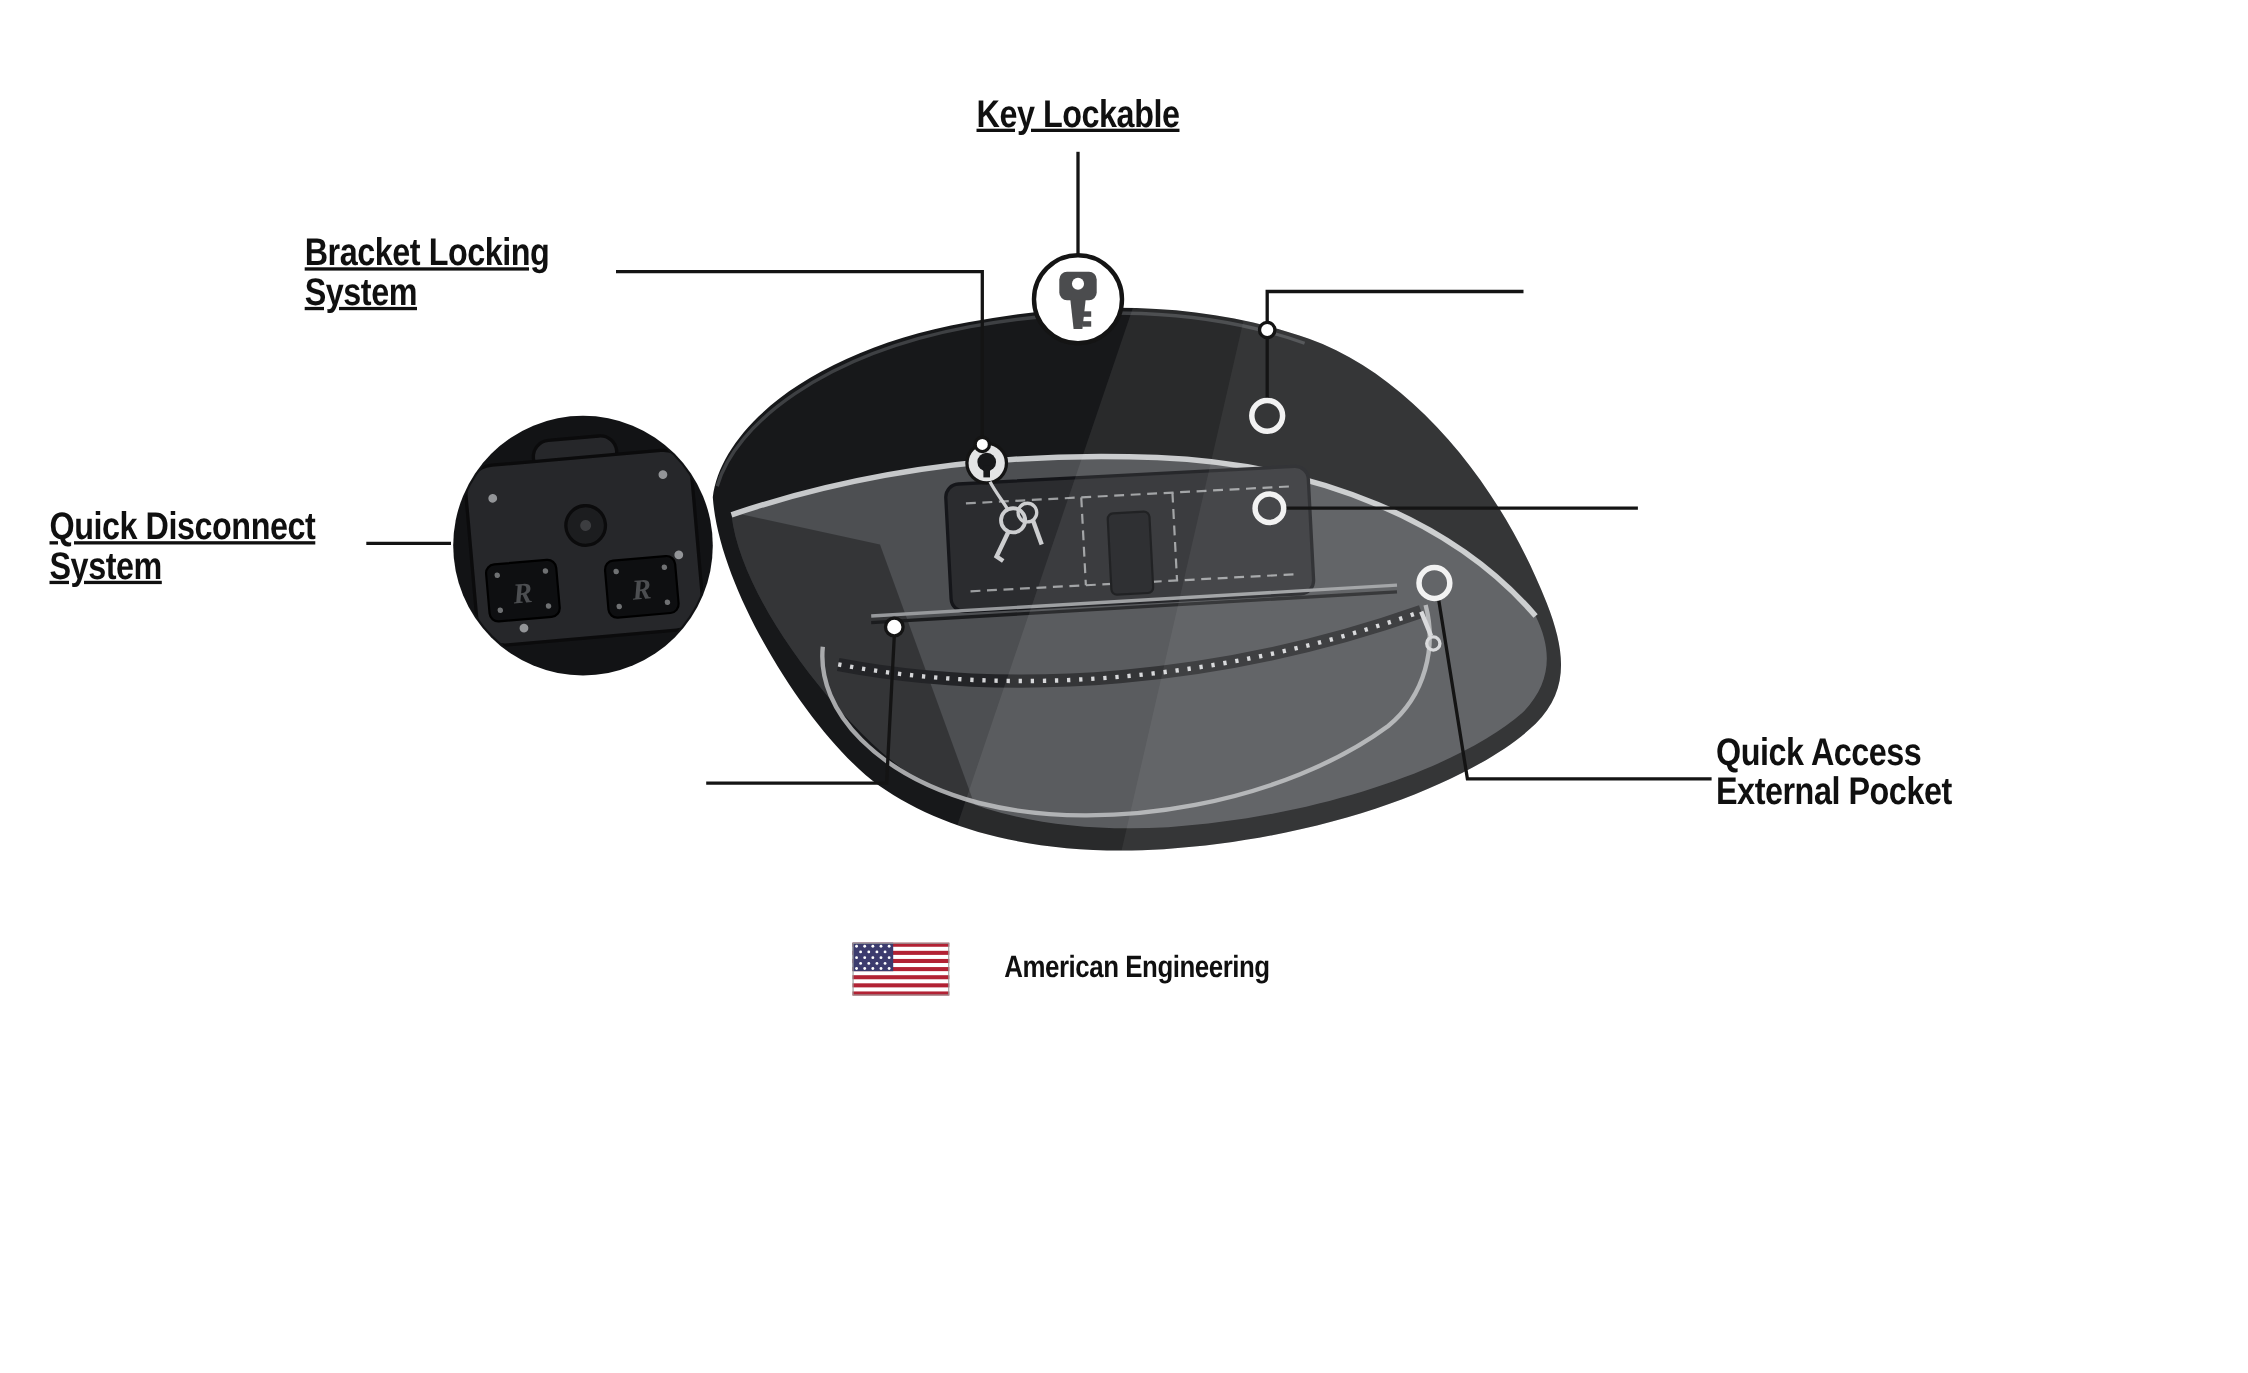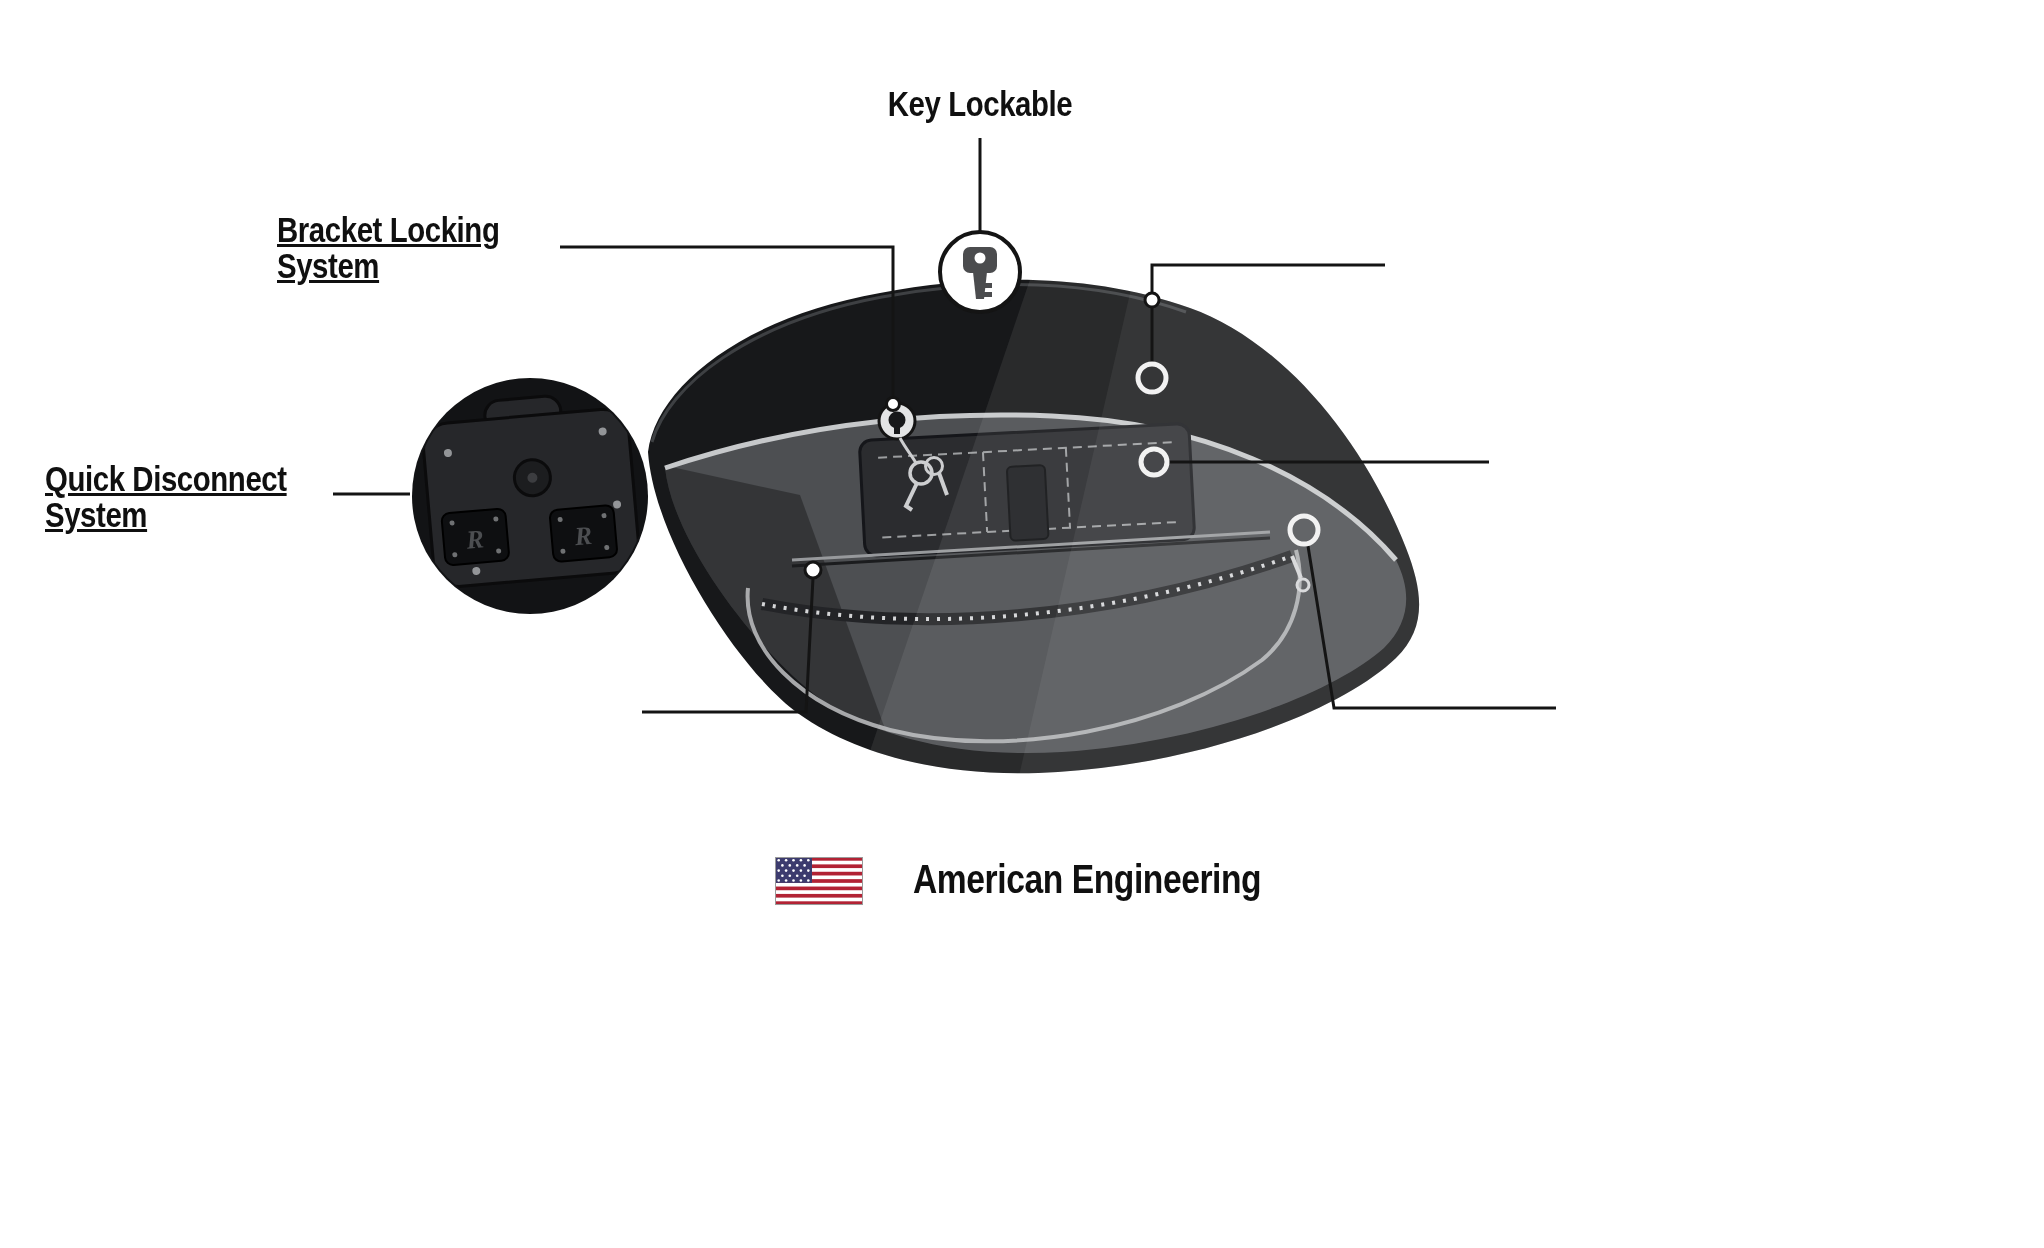--- a/index.html
+++ b/index.html
@@ -17,21 +17,21 @@
     color:var(--text,#101010);
     font-weight:700;
     font-size:35px;
     line-height:36px;
     white-space:nowrap;
     letter-spacing:-0.5px;
   }
   .cond{transform:scaleX(0.84);transform-origin:0 50%;}
   .center{text-align:center;}
   .center .cond{transform-origin:50% 50%;}
-  .footer{font-size:40px;line-height:46px;}
+  .footer{font-size:28px;line-height:46px;}
 
   
   .cl{fill:none;stroke:var(--ink,#141414);stroke-width:3;}
   .dot{fill:#ffffff;stroke:var(--ink,#141414);stroke-width:3;}
   .ring{fill:none;stroke:var(--marker,#f2f2f2);stroke-width:5;}
   .shell{fill:var(--bag-shell,#17181a);}
   .face{fill:var(--bag-face,#4d4f52);}
   .seam{stroke:var(--seam,#c6c8ca);fill:none;}
   .panel{fill:var(--panel,#2b2c2f);}
   .stitch{stroke:#9c9ea0;stroke-width:2;stroke-dasharray:9 6;fill:none;}
@@ -208,35 +208,39 @@
         <circle cx="3.7" cy="23.5" r="1.3"></circle>
           <circle cx="11.1" cy="23.5" r="1.3"></circle>
           <circle cx="18.5" cy="23.5" r="1.3"></circle>
           <circle cx="25.9" cy="23.5" r="1.3"></circle>
           <circle cx="33.3" cy="23.5" r="1.3"></circle>
       </g>
       <rect x="0.5" y="0.5" width="87" height="47" fill="none" stroke="#9a9a9a" stroke-width="1"></rect>
     </g>
   </svg>
 
-  <div class="label center" style="left:770px; top:86px; width:420px;">
+  <div class="label center" style="left:770px; top:86px; width:420px;text-decoration:underline;">
     <div class="cond">Key Lockable</div>
   </div>
 
   <div class="label" style="left:277px; top:212px;text-decoration:underline;">
     <div class="cond">Bracket Locking</div>
     <div class="cond">System</div>
   </div>
 
 
   <div class="label" style="left:45px; top:461px;text-decoration:underline;">
     <div class="cond">Quick Disconnect</div>
     <div class="cond">System</div>
   </div>
 
 
 
+  <div class="label" style="left:1560px; top:666px;">
+    <div class="cond">Quick Access</div>
+    <div class="cond">External Pocket</div>
+  </div>
 
   <div class="label footer" style="left:913px; top:856px;">
     <div class="cond">American Engineering</div>
   </div>
 
 </div>
 
 </body></html>

